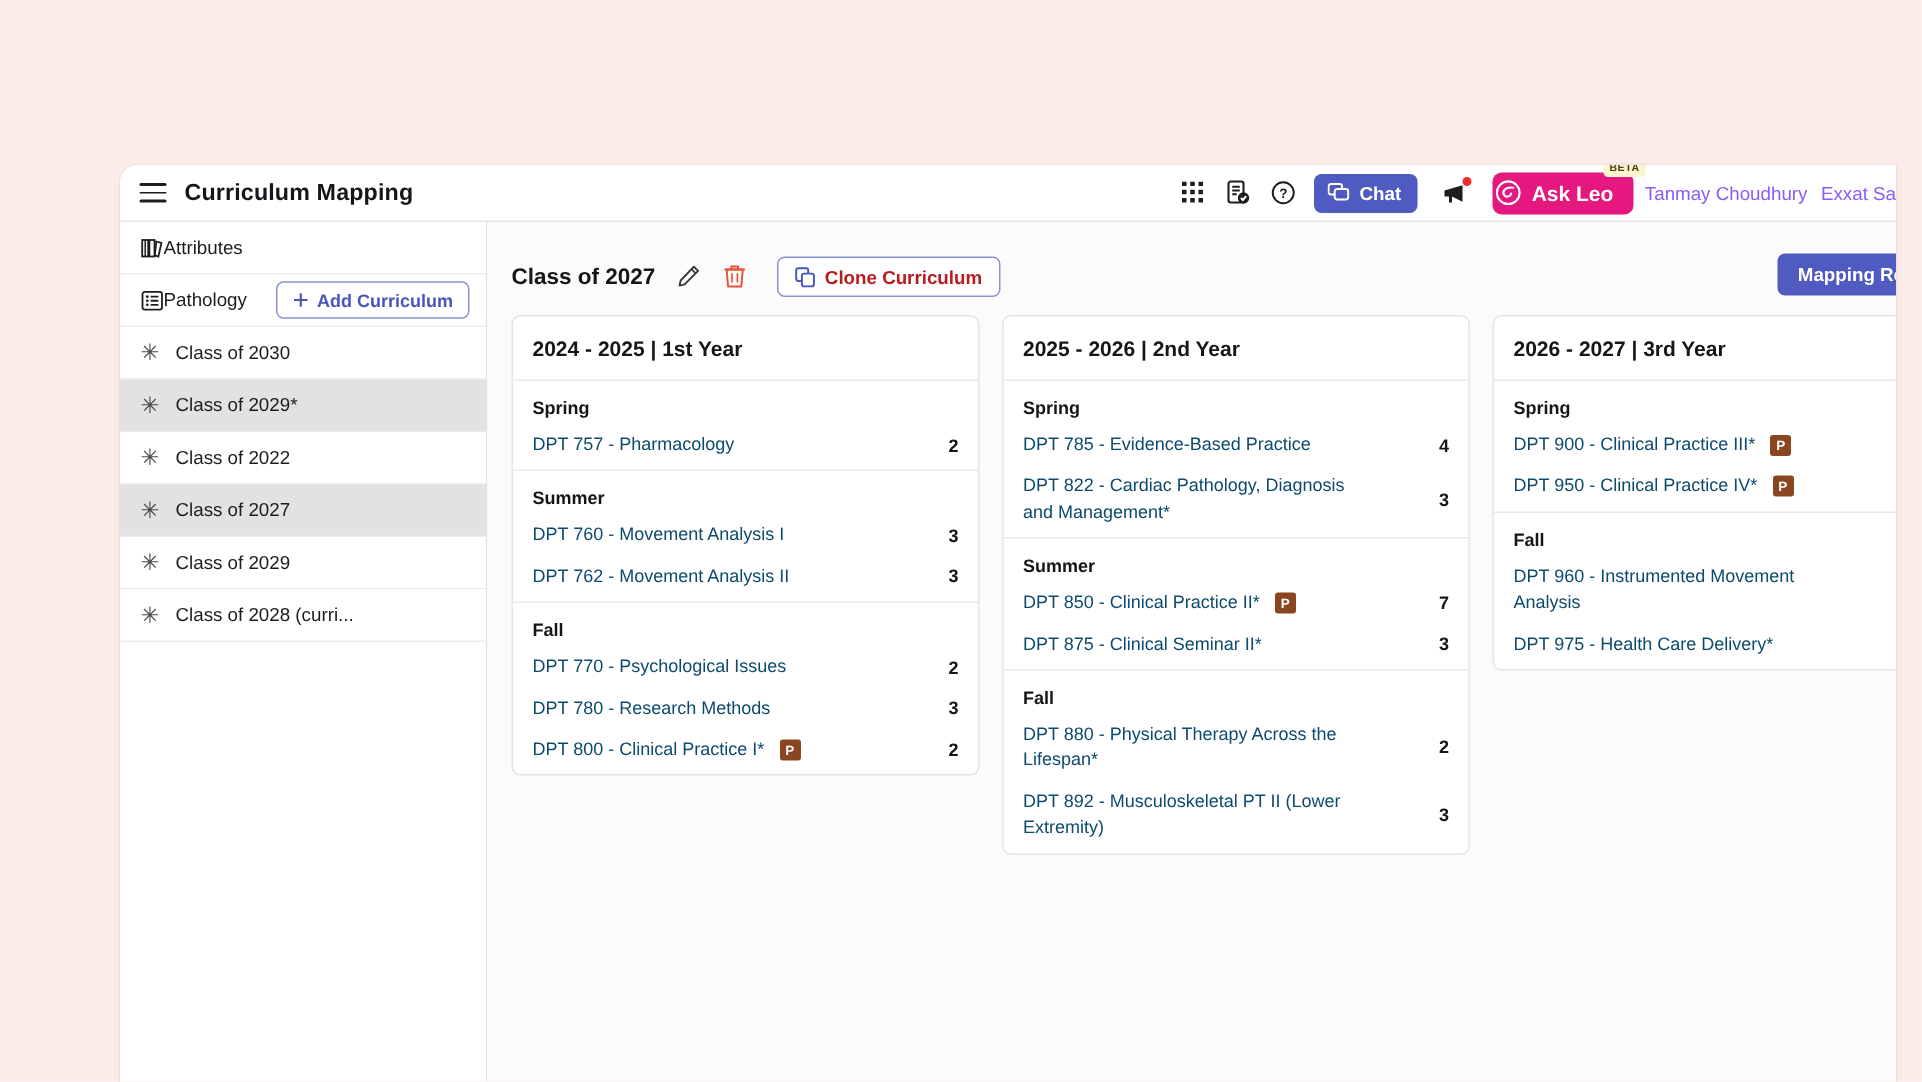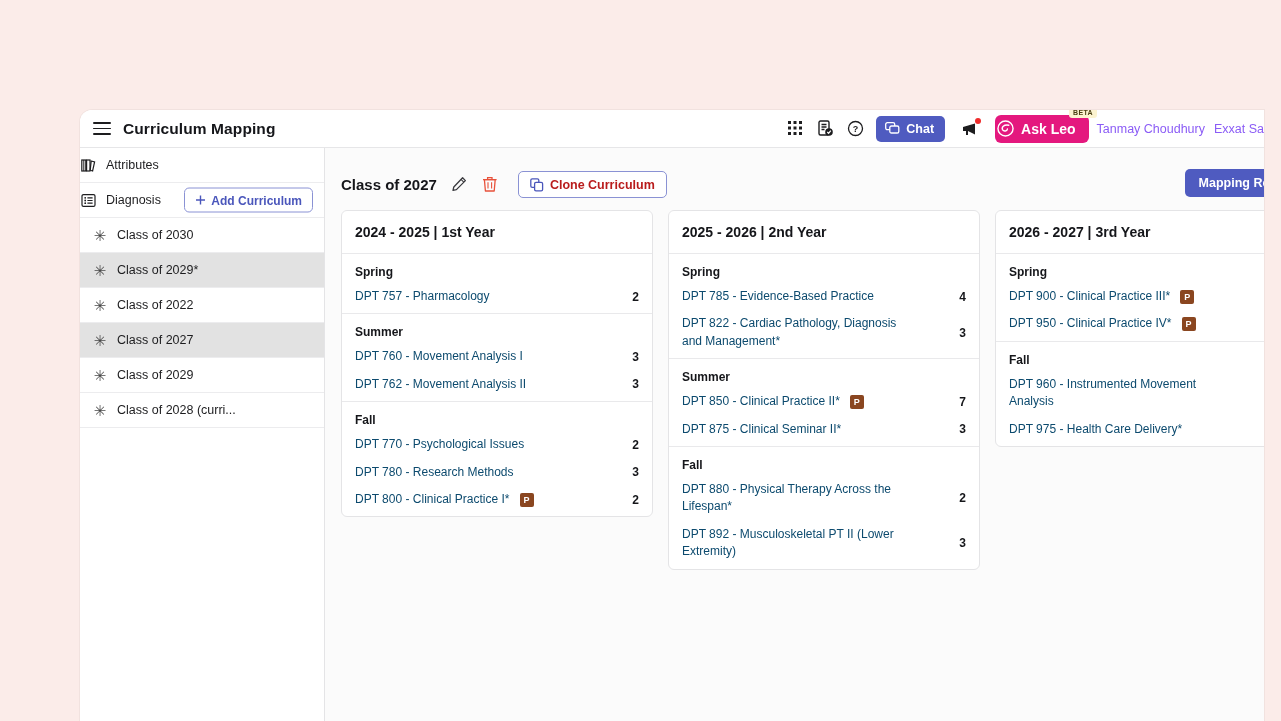--- a/index.html
+++ b/index.html
@@ -86,21 +86,21 @@
 
   
   #sidebar {
     width: 245px; flex: 0 0 245px;
     background: #ffffff;
     border-right: 1px solid #e4e4e6;
     position: relative;
   }
   .nav-row {
     height: 35px; display: flex; align-items: center;
-    gap: 10px;
+    padding-left: 13px; 
     border-bottom: 1px solid #ececee;
     cursor: pointer; position: relative;
   }
   .nav-row .nav-label { font-size: 12.5px; color: #1d1d1f; }
   .nav-icon { width: 16px; height: 16px; display:flex; align-items:center; justify-content:center; }
   #add-curriculum-button {
     position: absolute; right: 11px; top: 50%; transform: translateY(-50%);
     display: flex; align-items: center; gap: 5px;
     height: 25px; padding: 0 10px;
     background: #ffffff; color: #4a56bb;
@@ -300,21 +300,21 @@
           <svg width="15" height="15" viewBox="0 0 15 15">
             <rect x="1" y="1.6" width="13" height="11.8" rx="1.5" fill="none" stroke="#1d1d1f" stroke-width="1.2"></rect>
             <circle cx="4.2" cy="4.8" r="0.9" fill="#1d1d1f"></circle>
             <circle cx="4.2" cy="7.5" r="0.9" fill="#1d1d1f"></circle>
             <circle cx="4.2" cy="10.2" r="0.9" fill="#1d1d1f"></circle>
             <line x1="6.4" y1="4.8" x2="11.6" y2="4.8" stroke="#1d1d1f" stroke-width="1.2"></line>
             <line x1="6.4" y1="7.5" x2="11.6" y2="7.5" stroke="#1d1d1f" stroke-width="1.2"></line>
             <line x1="6.4" y1="10.2" x2="11.6" y2="10.2" stroke="#1d1d1f" stroke-width="1.2"></line>
           </svg>
         </span>
-        <span class="nav-label">Diagnosis</span>
+        <span class="nav-label">Pathology</span>
         <button id="add-curriculum-button">
           <svg width="11" height="11" viewBox="0 0 11 11">
             <line x1="5.5" y1="1" x2="5.5" y2="10" stroke="#4a56bb" stroke-width="1.4"></line>
             <line x1="1" y1="5.5" x2="10" y2="5.5" stroke="#4a56bb" stroke-width="1.4"></line>
           </svg>
           <span>Add Curriculum</span>
         </button>
       </div>
 
       <div id="class-list">

